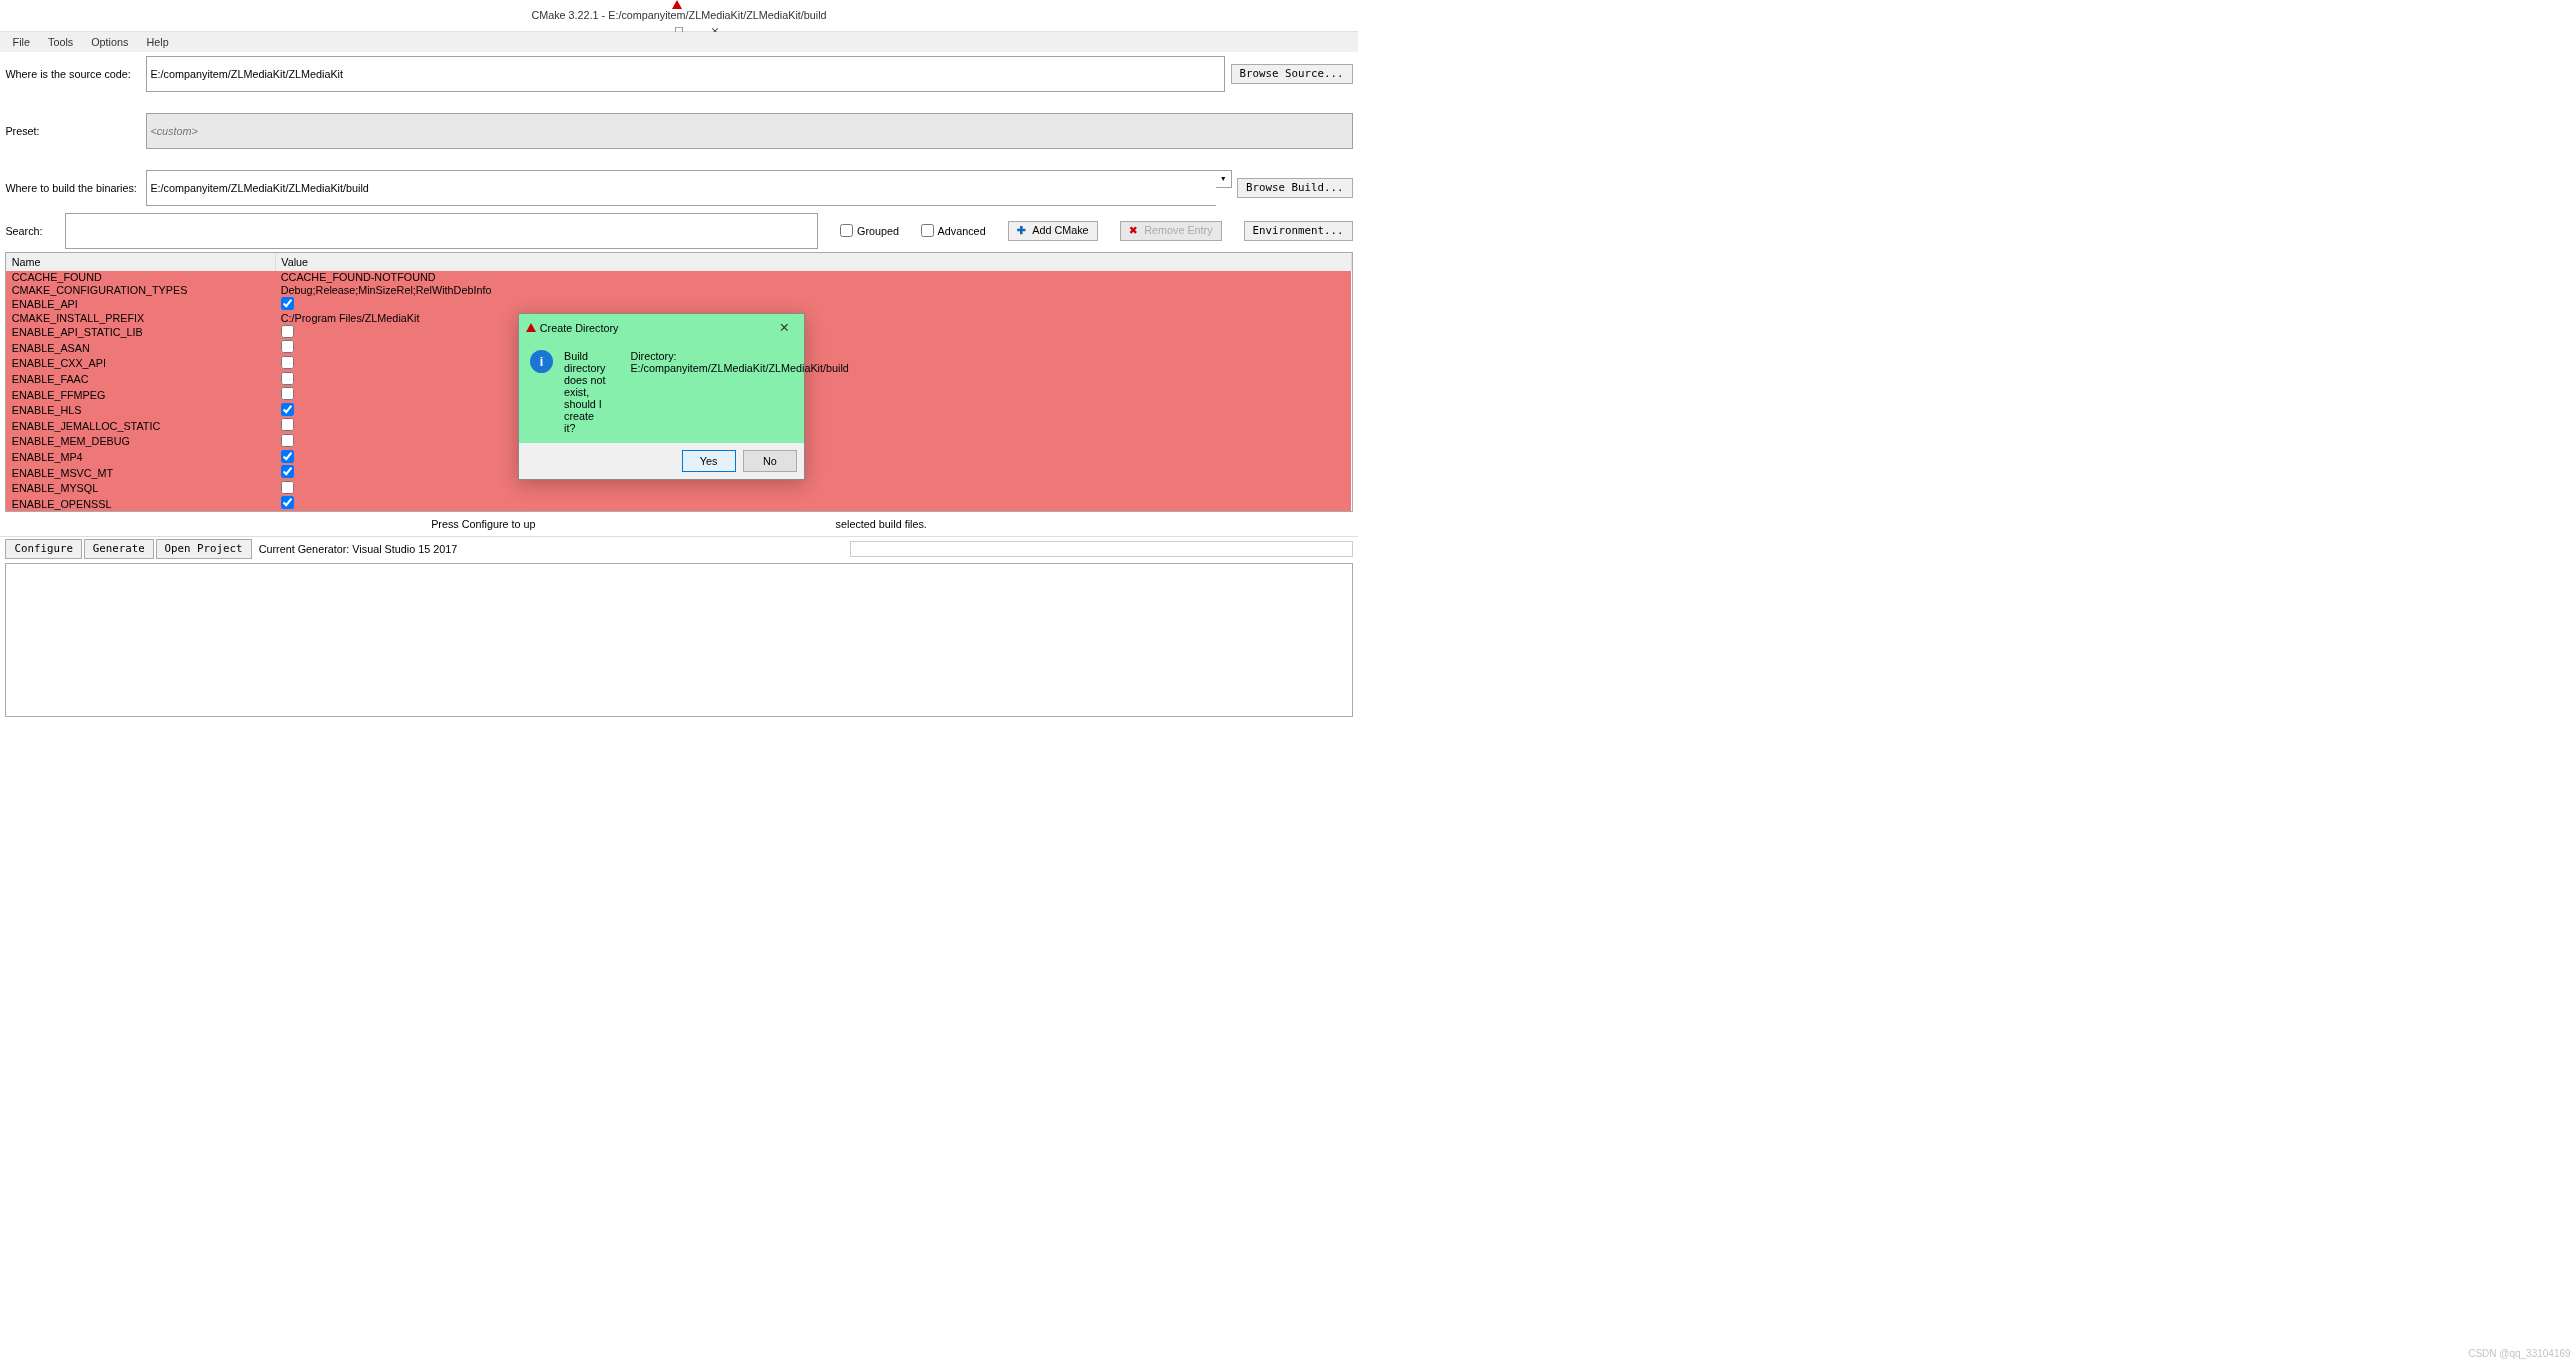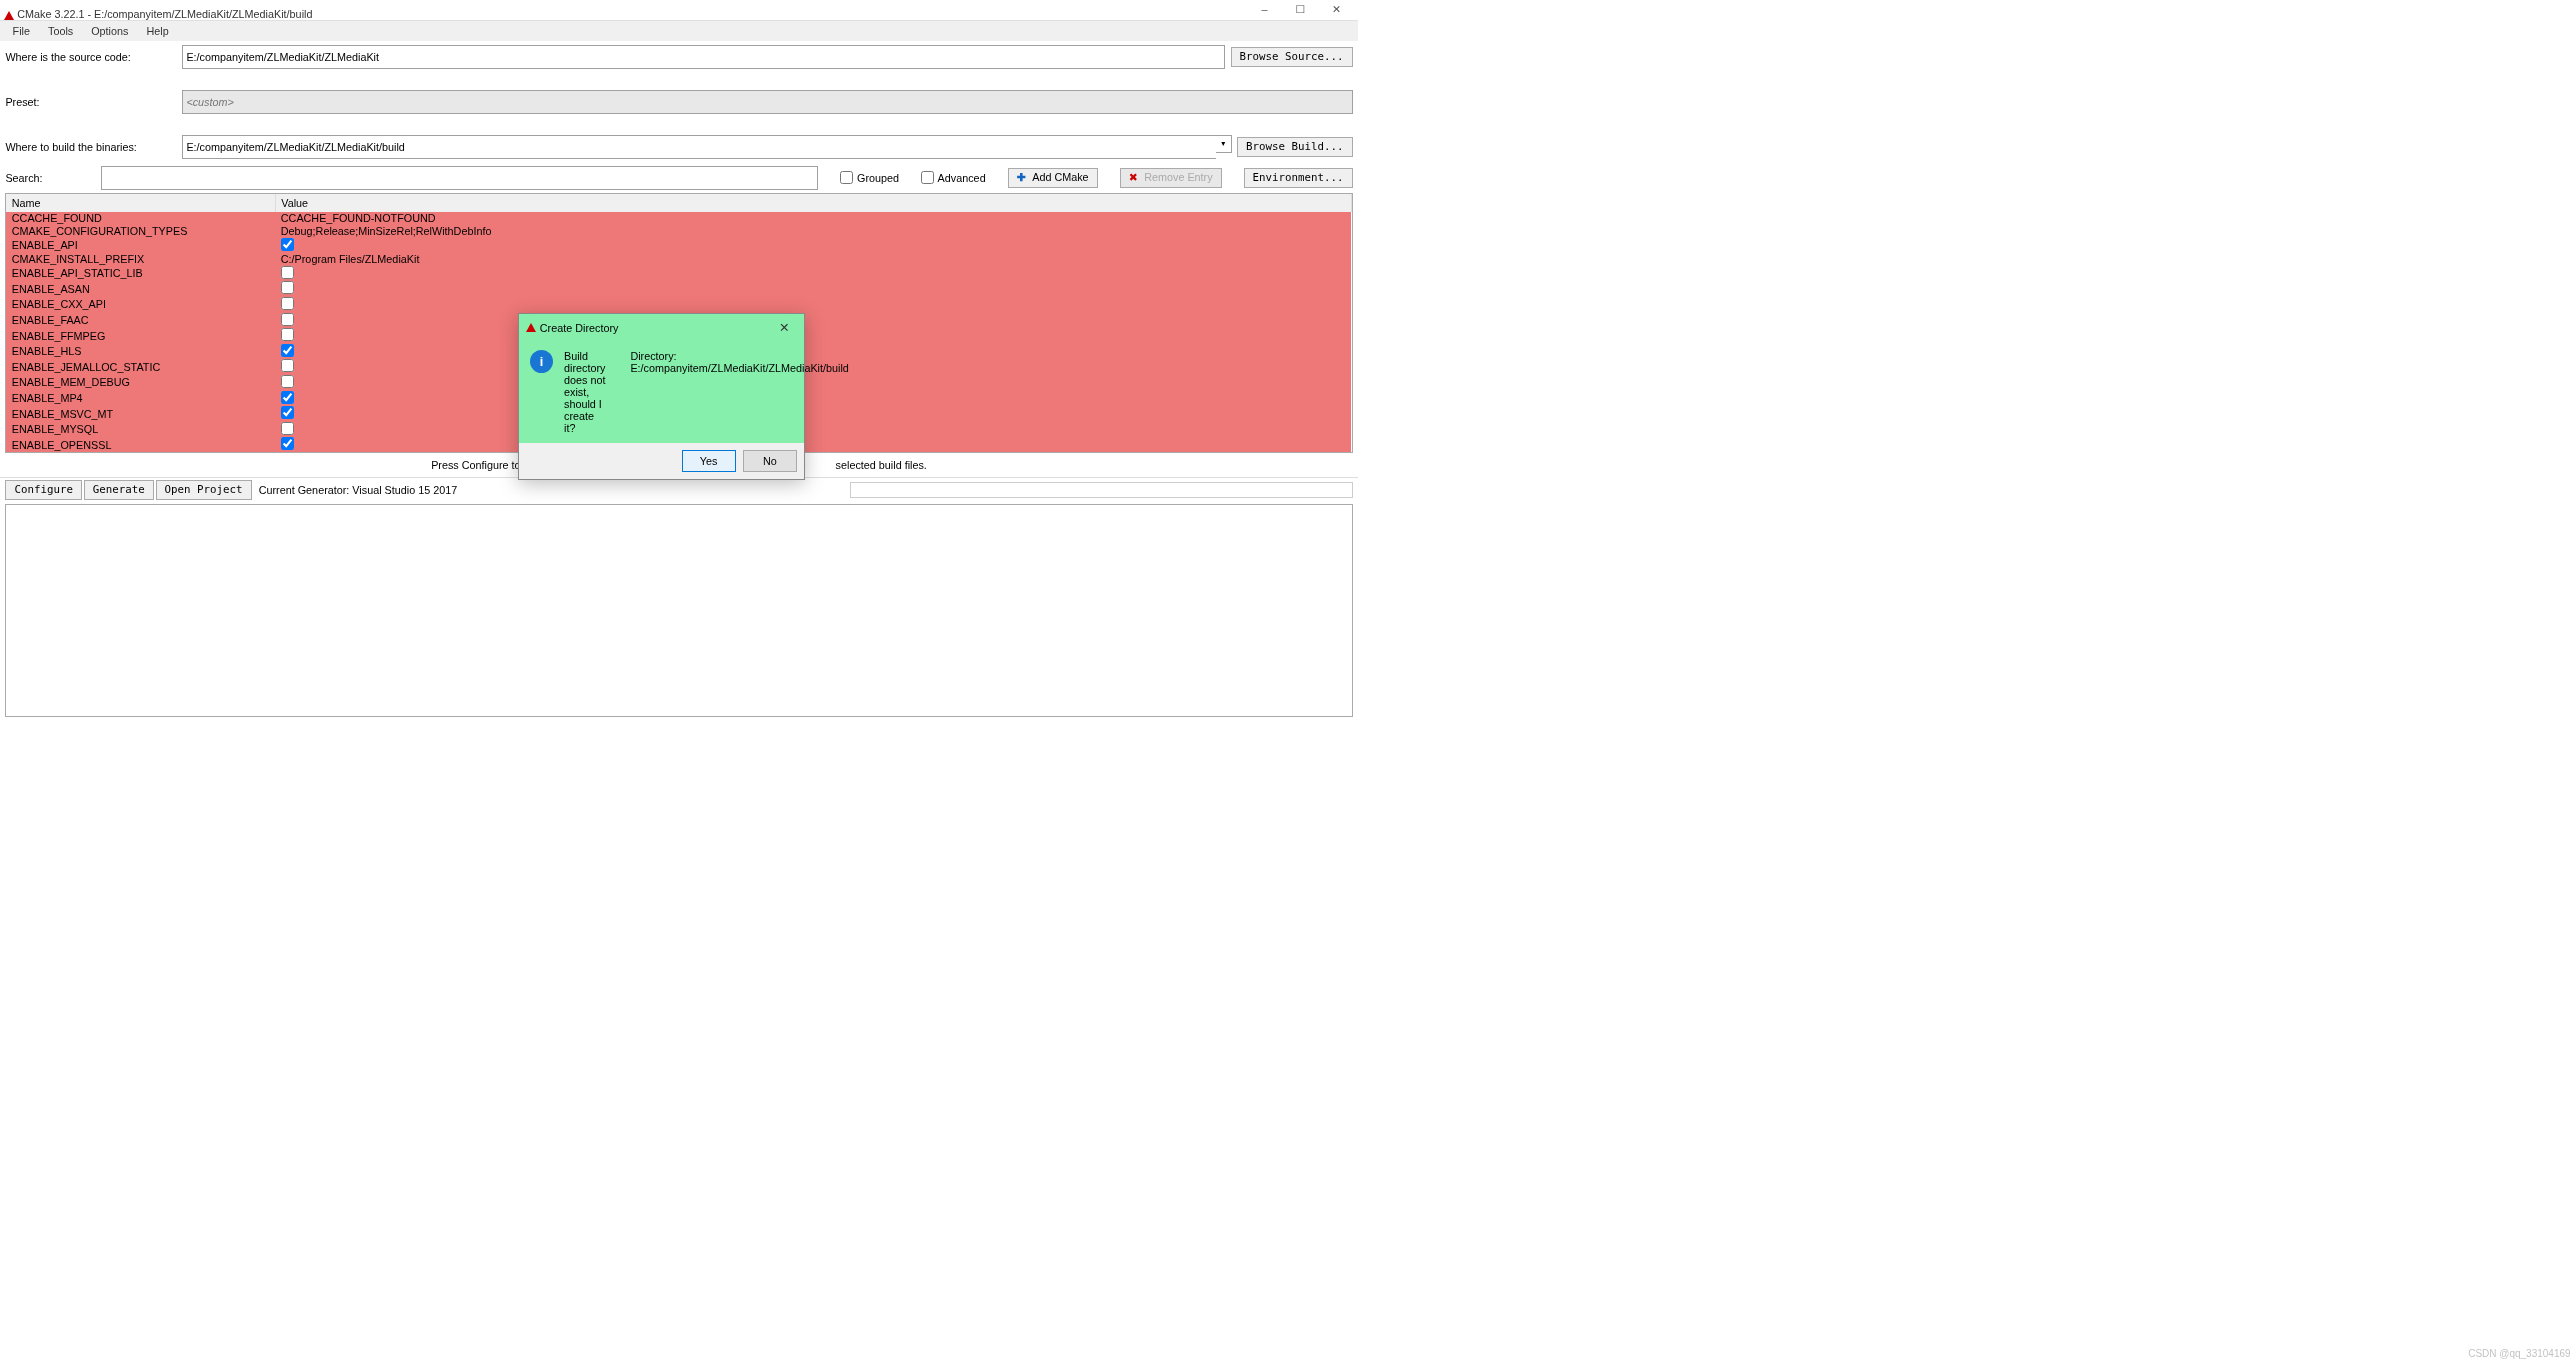--- a/index.html
+++ b/index.html
@@ -1,27 +1,27 @@
 <!DOCTYPE html>
 <html style="font-size:14.4px"><head>
   <meta charset="utf-8">
   <style>
     * { box-sizing: border-box; margin: 0; padding: 0; font-family: "Segoe UI", Tahoma, sans-serif; }
     body { background: #fff; font-size: 10.8px; color: #000; overflow: hidden; }
     .window { display: flex; flex-direction: column; height: 719px; width: 1358px; }
-    .titlebar { height: 21px; background: #fff; display: flex; align-items: flex-end; padding: 0 3.6px; border-bottom: 0.9px solid #e0e0e0; }
+    .titlebar { height: 32px; background: #fff; display: flex; align-items: center; padding: 0 3.6px; border-bottom: 0.9px solid #e0e0e0; flex-direction: column; }
     .titlebar-text { flex: 1; font-size: 10.8px; color: #333; }
     .win-controls { display: flex; gap: 0; }
     .win-btn { width: 36px; height: 21.6px; display: flex; align-items: center; justify-content: center; color: #555; }
     .menubar { height: 20px; background: #f0f0f0; display: flex; align-items: center; padding: 0 3.6px; font-size: 10.8px; }
     .menu-item { padding: 1.8px 9px; color: #333; }
     .form-rows { padding: 3.6px 5.4px; display: flex; flex-direction: column; gap: 21px; font-family: "Consolas", monospace; font-size: 10.8px; }
     .form-row { display: flex; align-items: center; gap: 5.4px; }
     .form-label { width: 135px; white-space: nowrap; }
-    .form-input { flex: 1; height: 24px; border: 0.9px solid #a0a0a0; padding: 0 3.6px; font-family: inherit; font-size: 10.8px; background:#fff;margin-left:36px; }
+    .form-input { flex: 1; height: 36px; border: 0.9px solid #a0a0a0; padding: 0 3.6px; font-family: inherit; font-size: 10.8px; background:#fff; }
     .form-input.disabled { background: #e8e8e8; color: #777; font-style: italic; }
     .combo-arrow { width: 16px; height: 18px; border: 0.9px solid #a0a0a0; border-left:0; display:flex; align-items:center; justify-content:center; font-size:8px; }
     .btn { height: 20px; padding: 0 8px; border: 0.9px solid #aaa; background: #f0f0f0; font-family: "Consolas", monospace; font-size: 10.8px; }
     .btn.disabled { color: #aaa; background: #e8e8e8; }
     .searchrow { padding: 3.6px 5.4px; display:flex; align-items:center; gap:22px; font-family:"Consolas",monospace; }
     .chk-group { display:flex; align-items:center; gap:3.6px; }
     .table-wrap { margin: 0 5.4px; border:0.9px solid #aaa; height: 260px; overflow-y:auto; position: relative; }
     .table { width: 100%; border-collapse: collapse; font-size: 10.8px; }
     .table th { text-align: left; padding: 1.8px 5.4px; background:#f0f0f0; border-right: 0.9px solid #ddd; font-weight:400; height: 18px; position:sticky; top:0;}
     .table td { padding: 0 5.4px; height: 12.6px; line-height:12.6px; }

